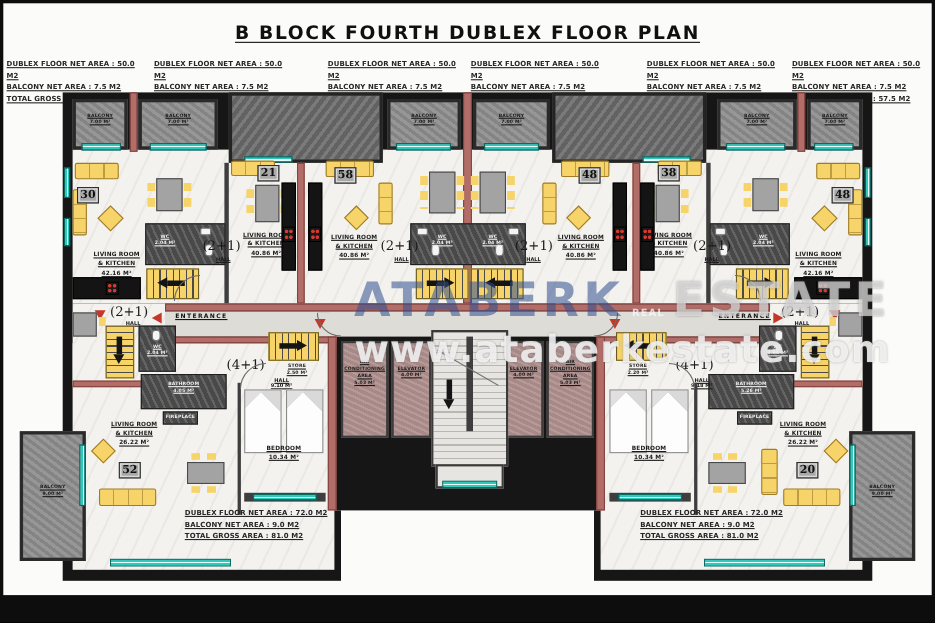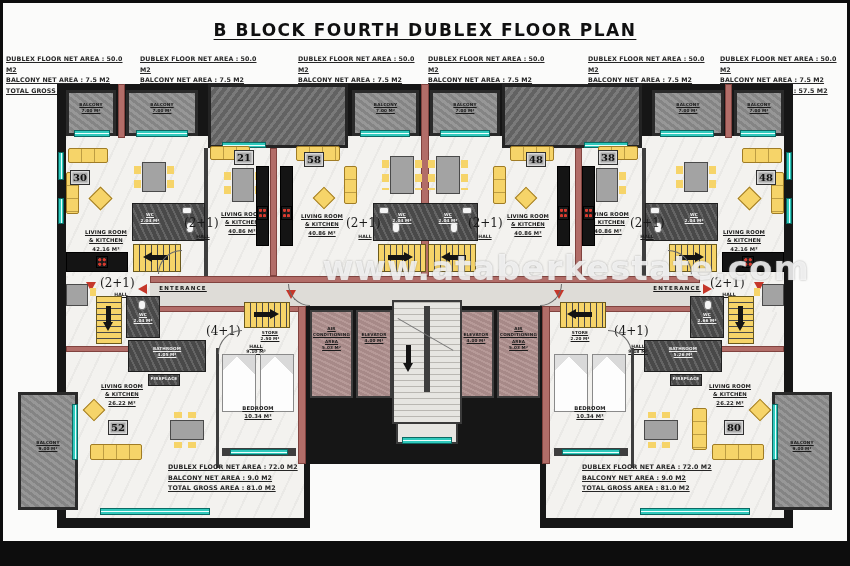--- a/index.html
+++ b/index.html
@@ -408,21 +408,21 @@
   <div class="abs divider" style="left:631px;top:348px;width:3px;height:120px"></div>
   <div class="abs bed" style="left:554px;top:354px;width:34px;height:58px"></div>
   <div class="abs bed" style="left:592px;top:354px;width:34px;height:58px"></div>
   <div class="abs lbl" style="left:562px;top:404px;width:56px">BEDROOM
 10.34 M²</div>
   <div class="abs divider" style="left:554px;top:448px;width:74px;height:8px"></div>
   <div class="abs tealH" style="left:562px;top:449px;width:58px;height:6px"></div>
   <div class="abs lbl" style="left:700px;top:382px;width:60px">LIVING ROOM
 &amp; KITCHEN
 26.22 M²</div>
-  <div class="abs plate" style="left:724px;top:420px;width:20px;height:15px">80</div>
+  <div class="abs plate" style="left:724px;top:420px;width:20px;height:15px">20</div>
   <div class="abs diam" style="left:752px;top:402px;width:16px;height:16px"></div>
   <div class="abs yel sofaV" style="left:692px;top:408px;width:15px;height:42px"></div>
   <div class="abs yel sofa" style="left:712px;top:444px;width:52px;height:16px"></div>
   <div class="abs chairsH" style="left:648px;top:412px;width:26px;height:6px"></div>
   <div class="abs tbl" style="left:644px;top:420px;width:34px;height:20px"></div>
   <div class="abs chairsH" style="left:648px;top:442px;width:26px;height:6px"></div>
   <div class="abs tealH" style="left:640px;top:508px;width:110px;height:7px"></div>
 
   <div class="abs concrete" style="left:772px;top:392px;width:60px;height:118px"></div>
   <div class="abs lbl sm" style="left:776px;top:440px;width:52px">BALCONY
@@ -430,15 +430,20 @@
   <div class="abs tealV" style="left:772px;top:404px;width:6px;height:56px"></div>
 
   <div class="abs" style="left:288px;top:284px;width:22px;height:22px;border-left:1px solid #6a6a6a;border-bottom:1px solid #6a6a6a;border-radius:0 0 0 100%"></div>
   <div class="abs" style="left:540px;top:284px;width:22px;height:22px;border-right:1px solid #6a6a6a;border-bottom:1px solid #6a6a6a;border-radius:0 0 100% 0"></div>
   <div class="abs" style="left:218px;top:330px;width:24px;height:24px;border-left:1px solid #6a6a6a;border-top:1px solid #6a6a6a;border-radius:100% 0 0 0"></div>
   <div class="abs" style="left:608px;top:330px;width:24px;height:24px;border-right:1px solid #6a6a6a;border-top:1px solid #6a6a6a;border-radius:0 100% 0 0"></div>
   <div class="abs" style="left:158px;top:250px;width:24px;height:24px;border-left:1px solid #6a6a6a;border-top:1px solid #6a6a6a;border-radius:100% 0 0 0"></div>
   <div class="abs" style="left:668px;top:250px;width:24px;height:24px;border-right:1px solid #6a6a6a;border-top:1px solid #6a6a6a;border-radius:0 100% 0 0"></div>
 
   <div class="abs wm" style="left:292px;top:248px;width:548px">
+    <div class="wmRow">
+      <span class="wmBrand">ATABERK</span>
+      <span class="wmSmall">REAL</span>
+      <span class="wmEstate">ESTATE</span>
+    </div>
     <div class="wmUrl">www.ataberkestate.com</div>
   </div>
 </div>
 
 </body></html>

